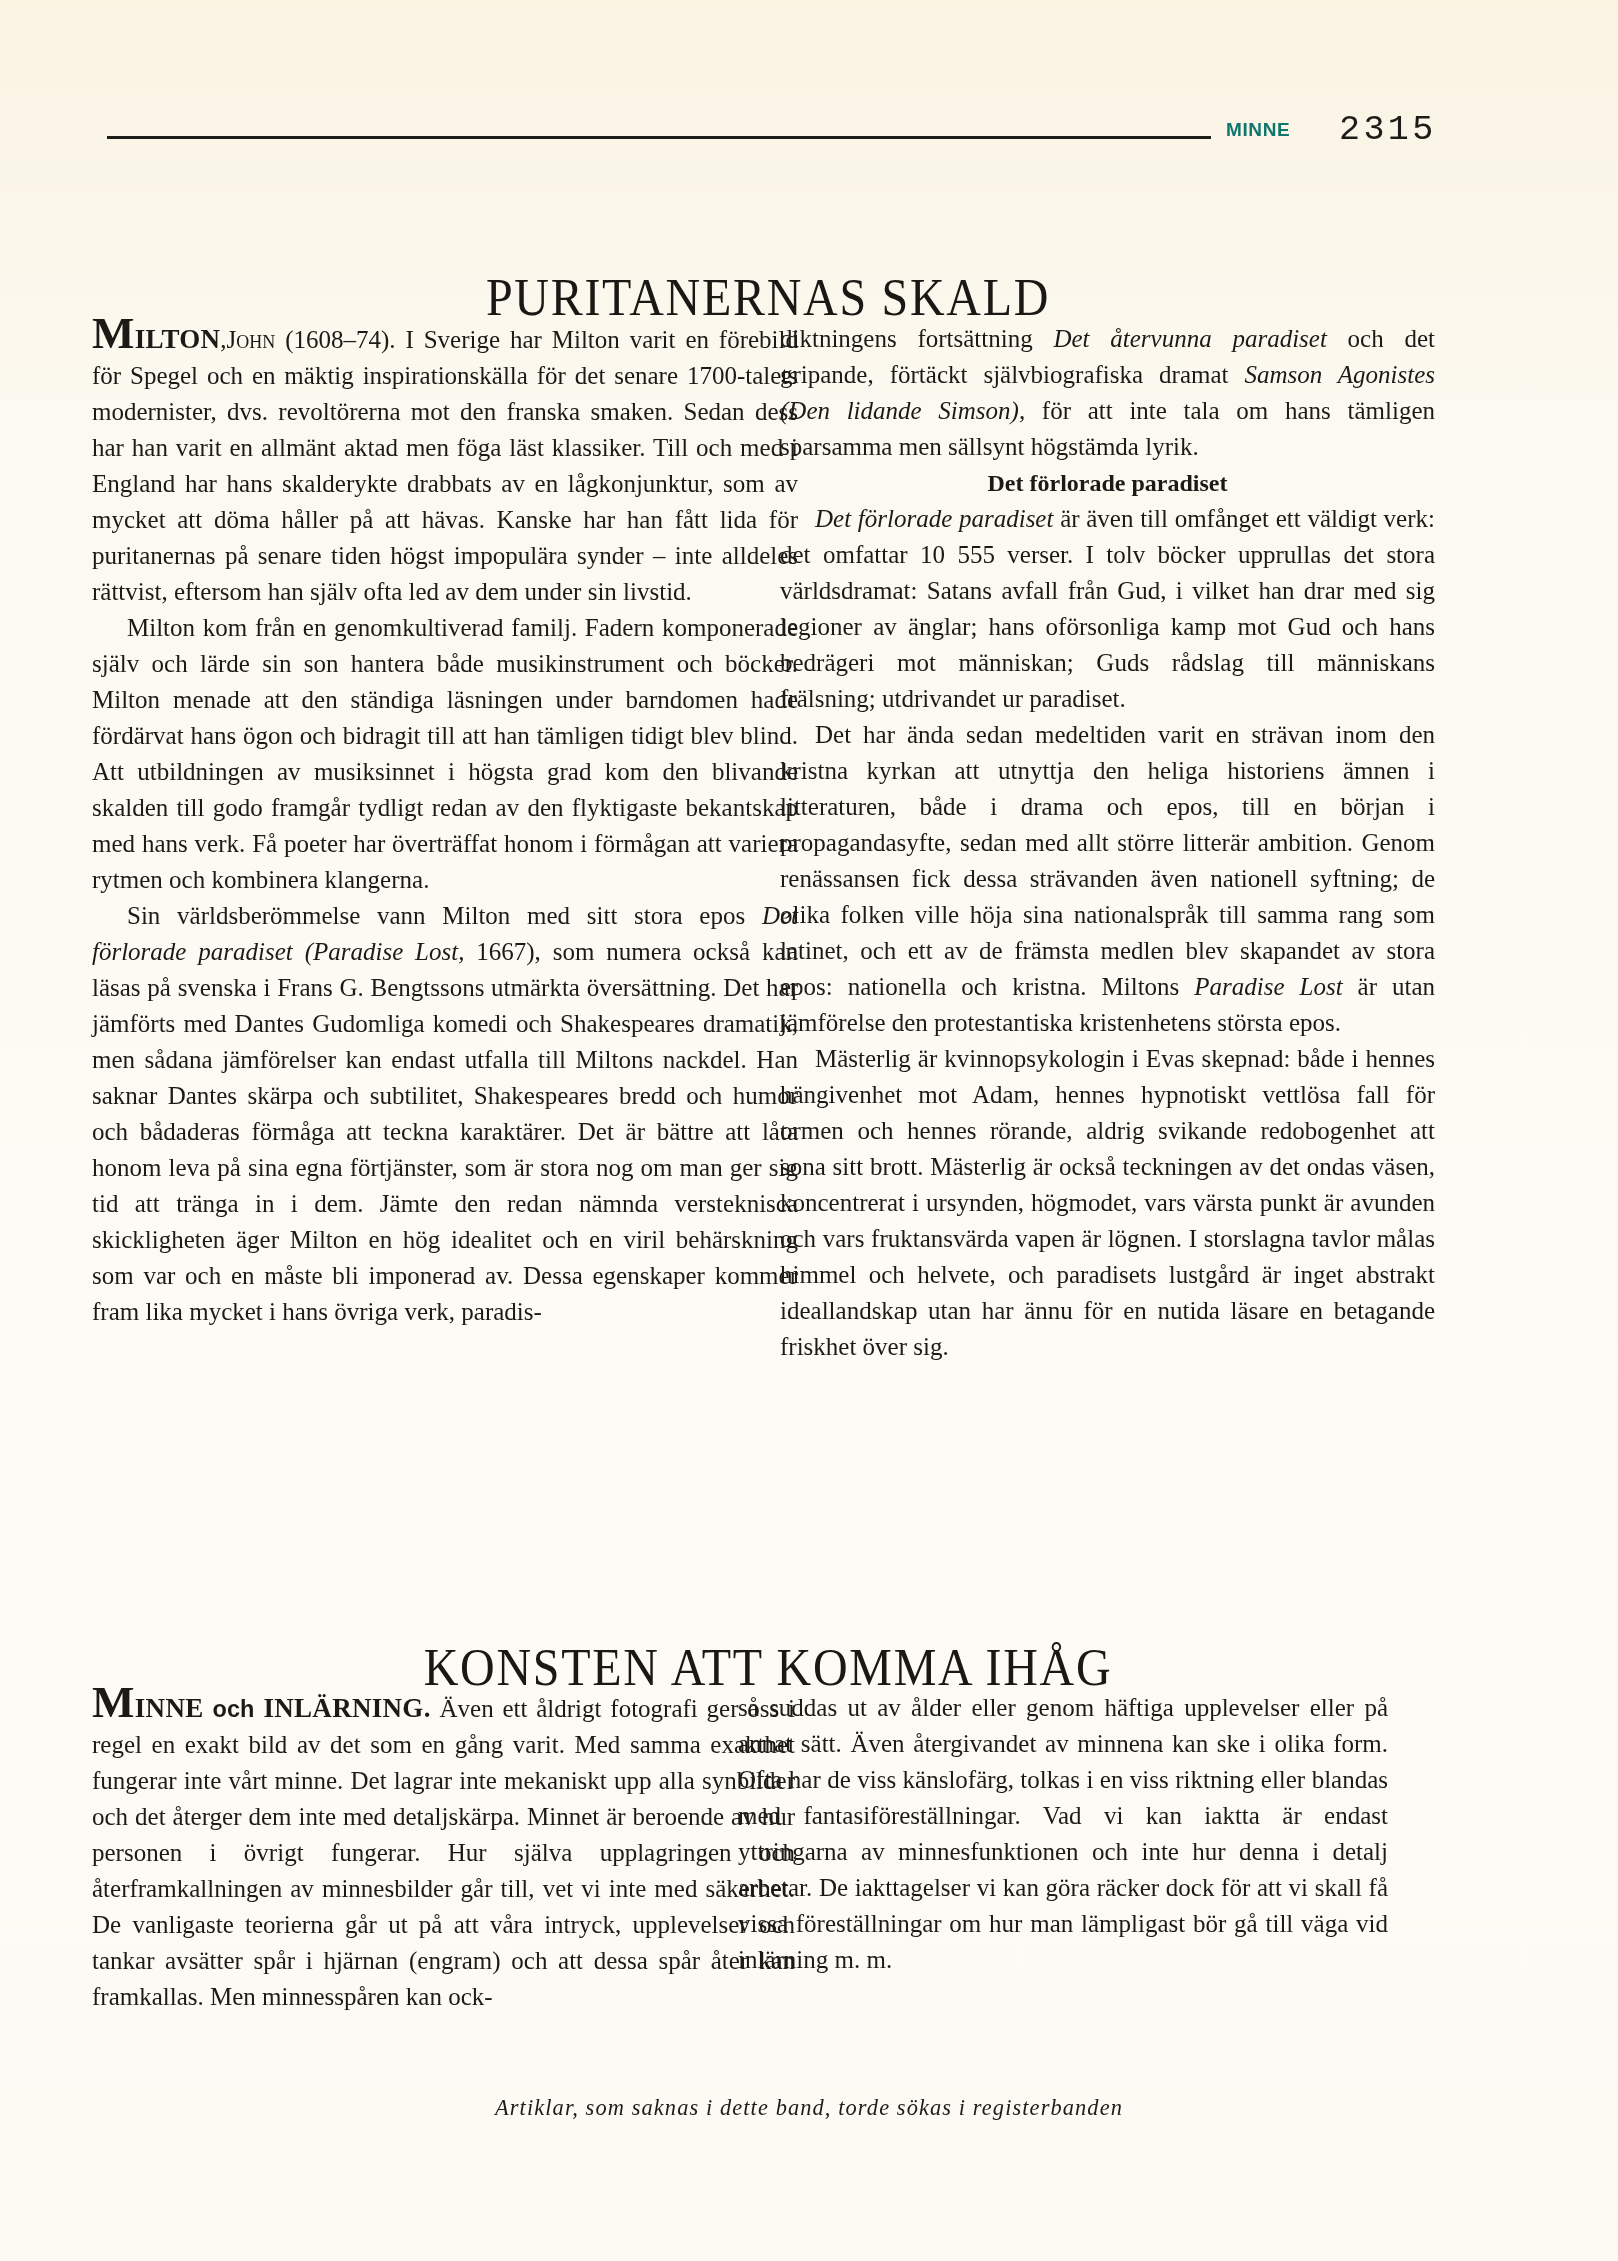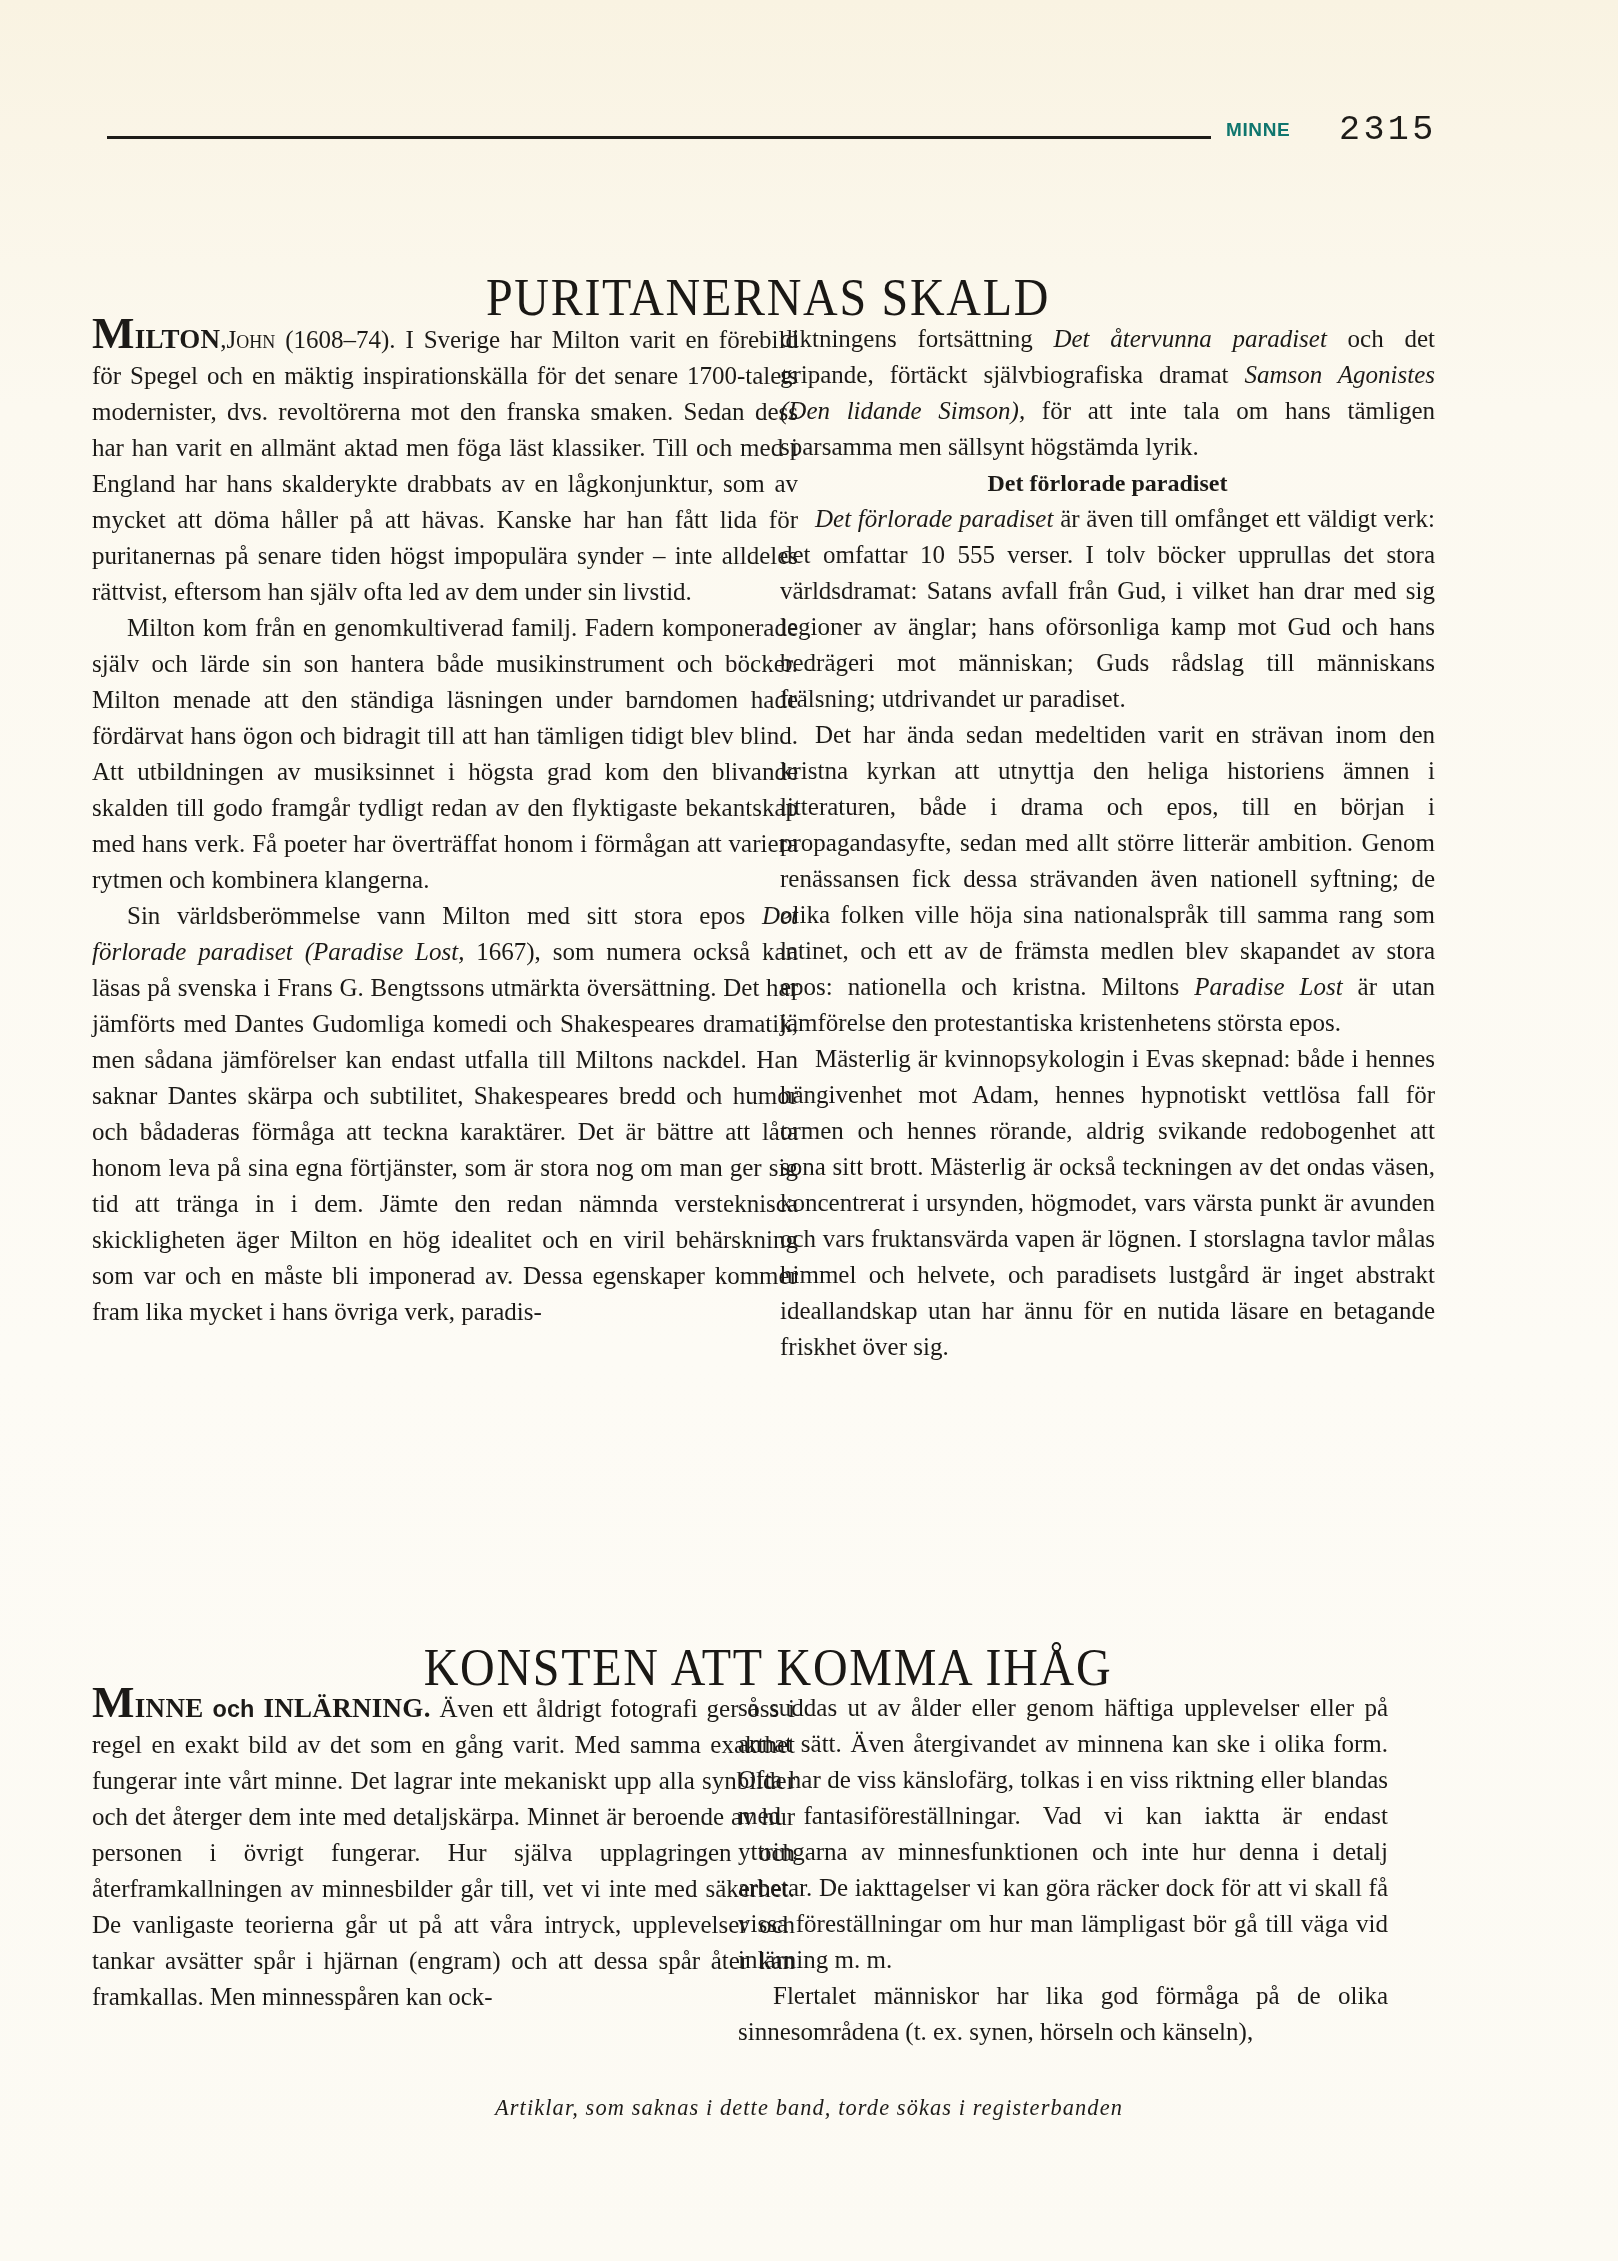--- a/index.html
+++ b/index.html
@@ -89,17 +89,16 @@
 </div>
 
 <h1 class="article-title title-2">KONSTEN ATT KOMMA IHÅG</h1>
 
 <div class="col col-a2-left">
   <p><span class="lead-word"><span class="big-cap">M</span><span>INNE</span></span><span class="lead-sub"> och </span><span class="lead-word">INLÄRNING.</span><span> Även ett åldrigt fotografi ger oss i regel en exakt bild av det som en gång varit. Med samma exakthet fungerar inte vårt minne. Det lagrar inte mekaniskt upp alla synbilder och det återger dem inte med detaljskärpa. Minnet är beroende av hur personen i övrigt fungerar. Hur själva upplagringen och återframkallningen av minnesbilder går till, vet vi inte med säkerhet. De vanligaste teorierna går ut på att våra intryck, upplevelser och tankar avsätter spår i hjärnan (engram) och att dessa spår åter kan framkallas. Men minnesspåren kan ock-</span></p>
 </div>
 
 <div class="col col-a2-right">
   <p>så suddas ut av ålder eller genom häftiga upplevelser eller på annat sätt. Även återgivandet av minnena kan ske i olika form. Ofta har de viss känslofärg, tolkas i en viss riktning eller blandas med fantasiföreställningar. Vad vi kan iaktta är endast yttringarna av minnesfunktionen och inte hur denna i detalj arbetar. De iakttagelser vi kan göra räcker dock för att vi skall få vissa föreställningar om hur man lämpligast bör gå till väga vid inlärning m. m.</p>
-  <p class="indent">Flertalet människor har lika god förmåga på de olika sinnesområdena (t. ex. synen, hörseln och känseln),</p>
 </div>
 
 <div class="footer-note">Artiklar, som saknas i dette band, torde sökas i registerbanden</div>
 
 
 </body></html>

